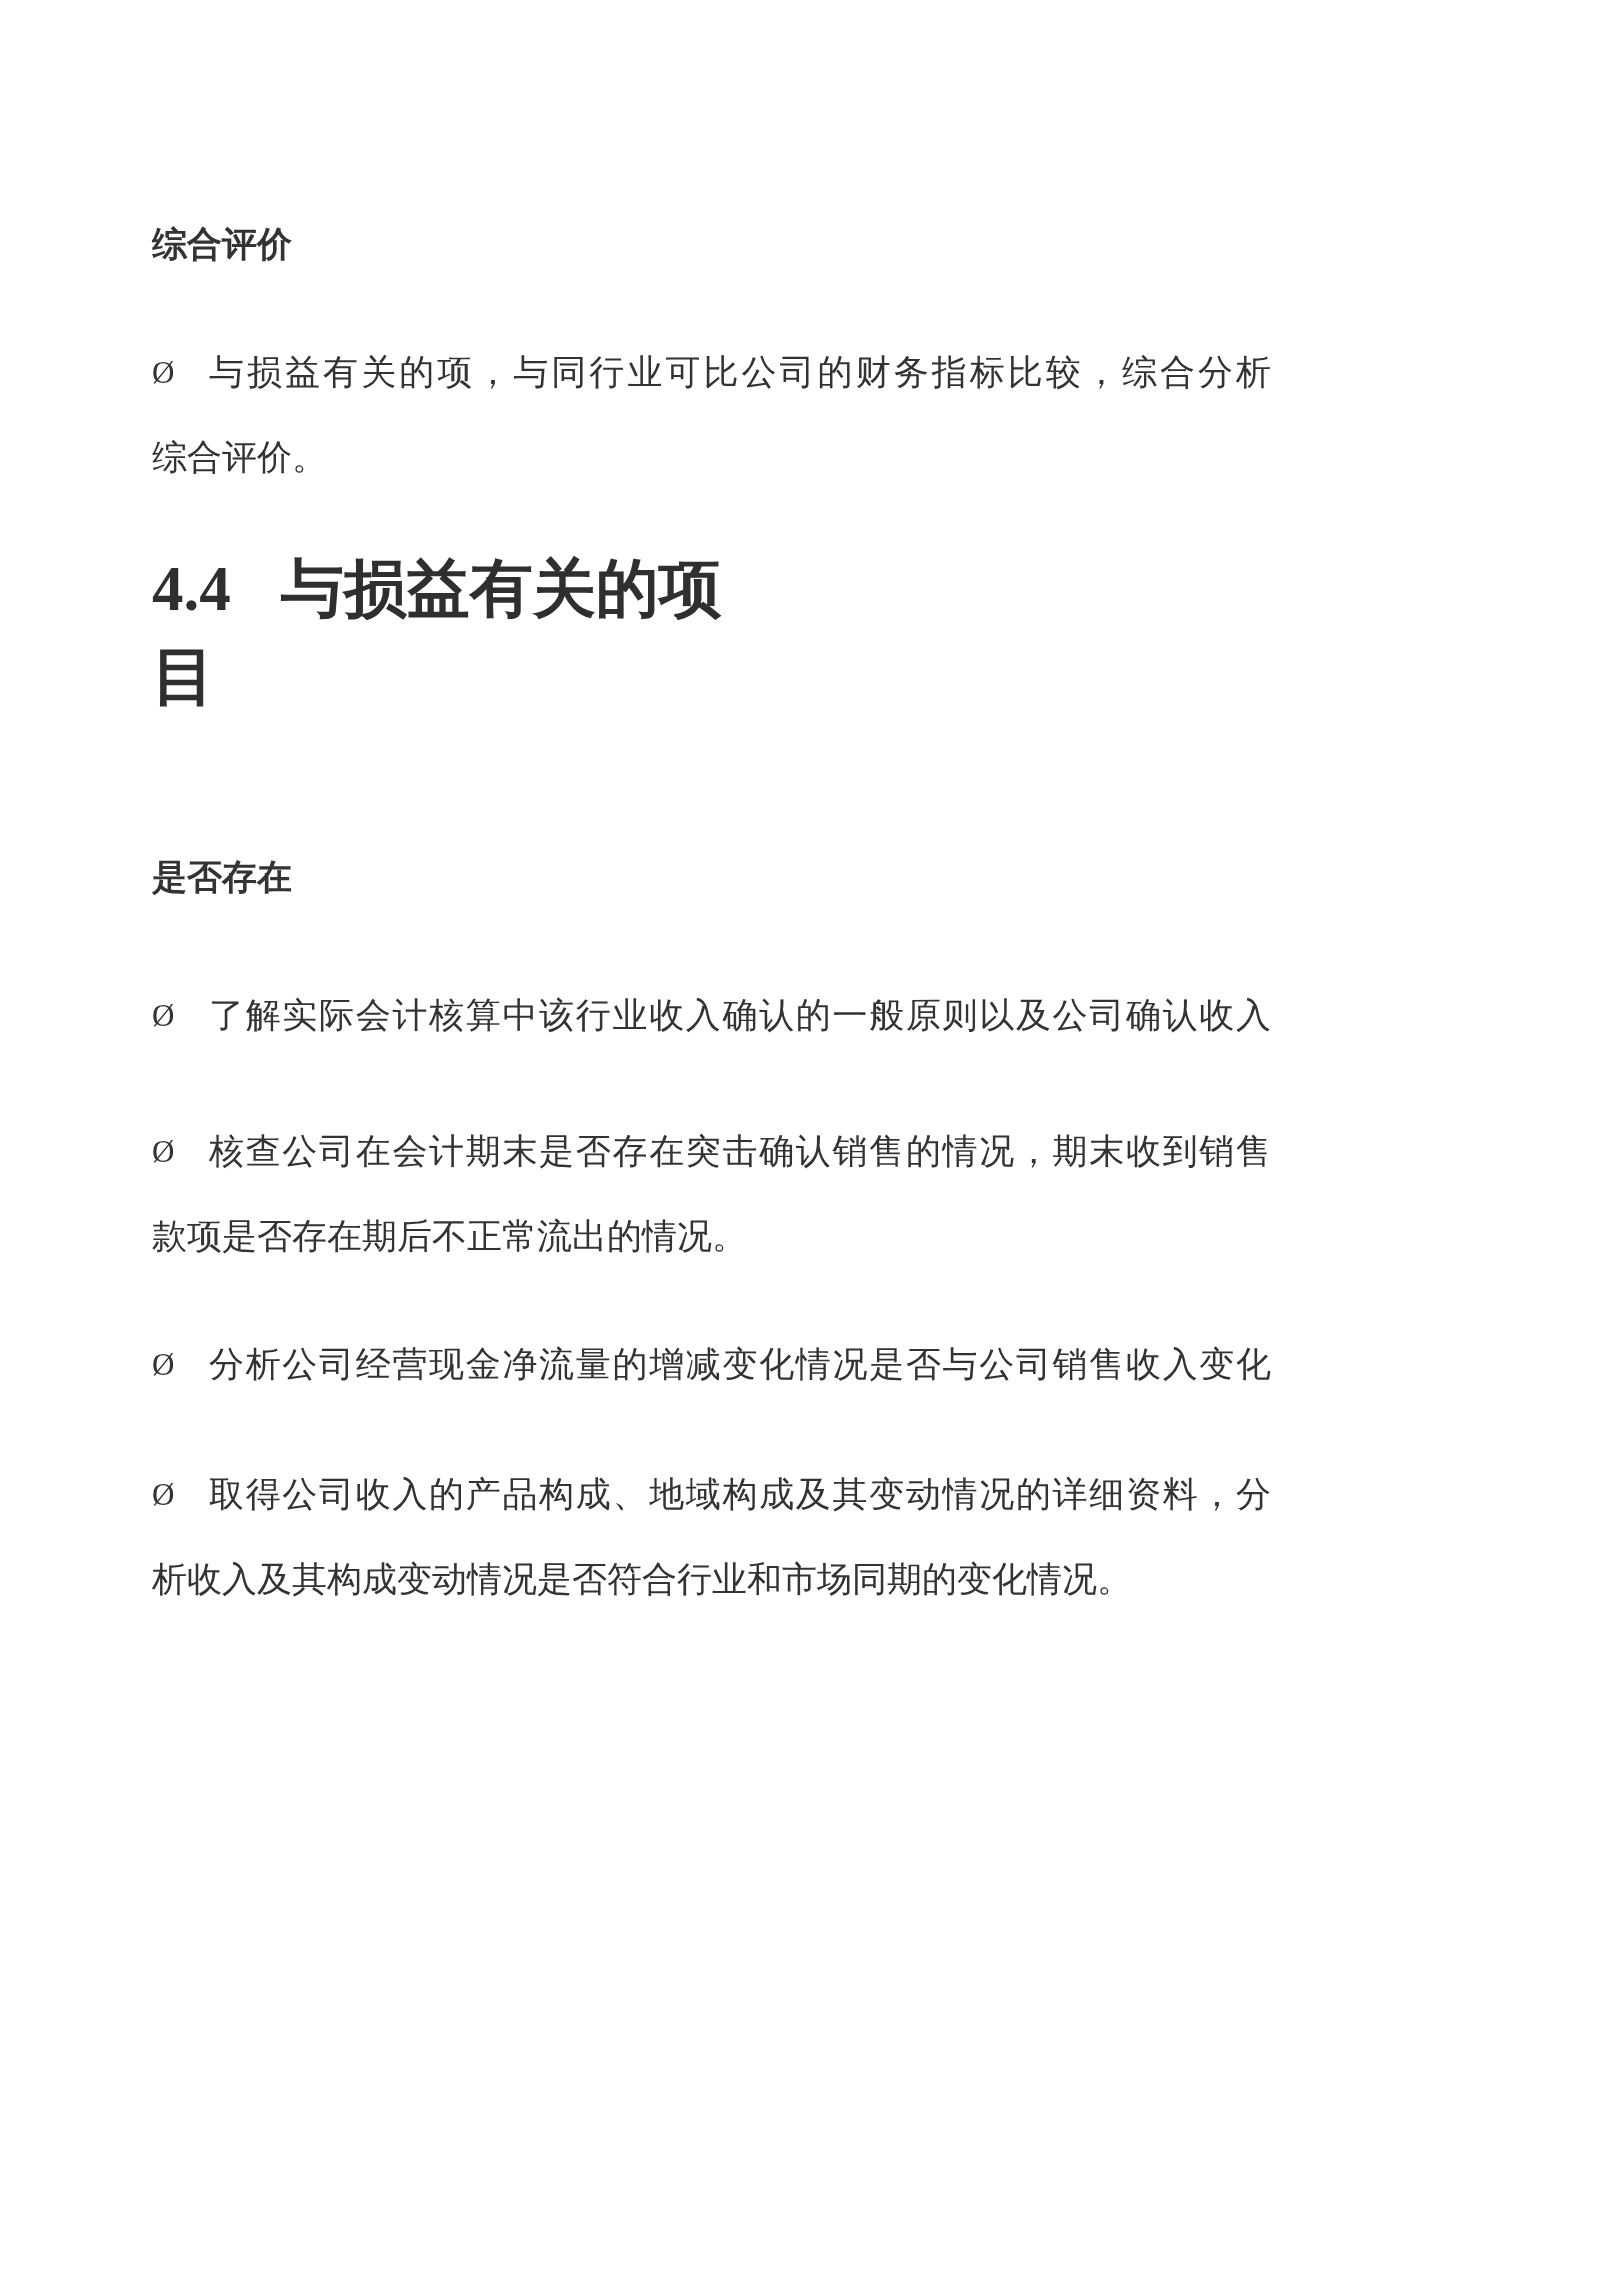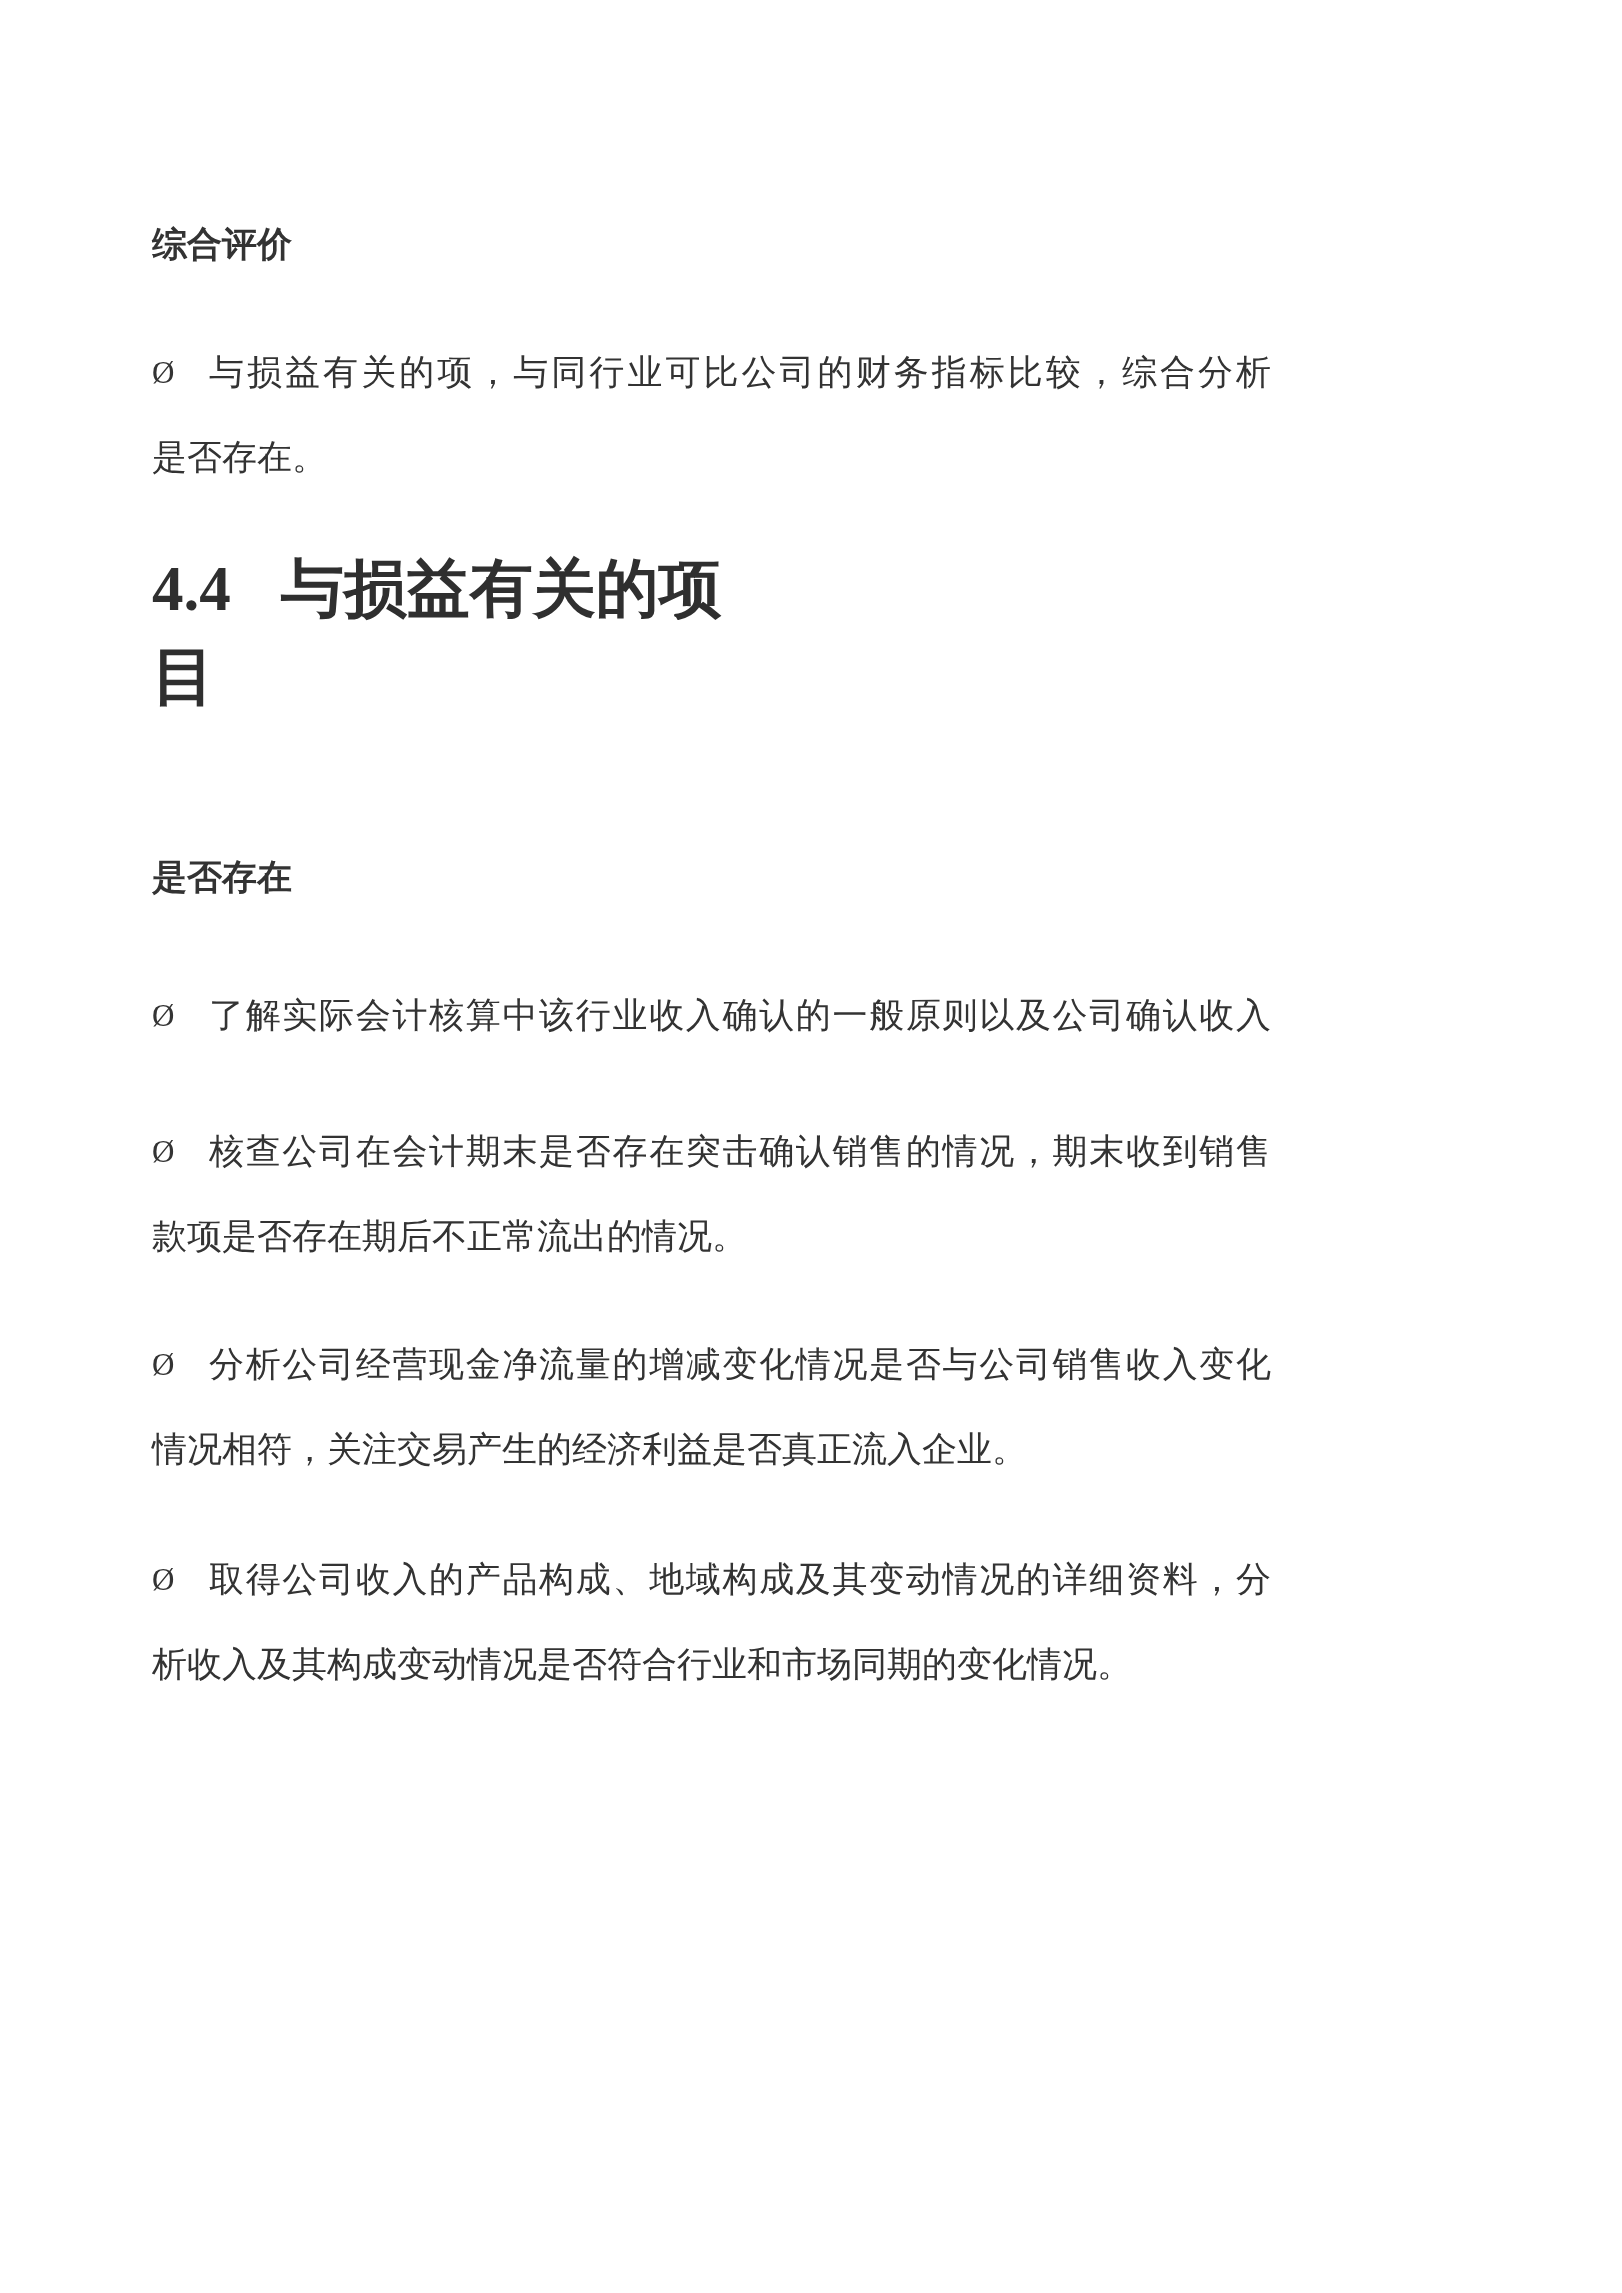--- a/index.html
+++ b/index.html
@@ -62,21 +62,21 @@
 
 <div class="page">
 
   <h3 class="subheading">综合评价</h3>
 
   <div class="para first-after-heading">
     <div class="bline first">
       <span class="marker">Ø</span>
       <span class="btext">与损益有关的项，与同行业可比公司的财务指标比较，综合分析</span>
     </div>
-    <div class="bline">是否存在。</div>
+    <div class="bline">综合评价。</div>
   </div>
 
   <h1 class="chapter">
     <div><span class="chapter-num">4.4</span><span>与损益有关的项</span></div>
     <div>目</div>
   </h1>
 
   <h3 class="subheading sales-heading">是否存在</h3>
 
   <div class="para p2">
@@ -92,21 +92,20 @@
       <span class="btext">核查公司在会计期末是否存在突击确认销售的情况，期末收到销售</span>
     </div>
     <div class="bline">款项是否存在期后不正常流出的情况。</div>
   </div>
 
   <div class="para p4">
     <div class="bline first">
       <span class="marker">Ø</span>
       <span class="btext">分析公司经营现金净流量的增减变化情况是否与公司销售收入变化</span>
     </div>
-    <div class="bline">情况相符，关注交易产生的经济利益是否真正流入企业。</div>
   </div>
 
   <div class="para p5">
     <div class="bline first">
       <span class="marker">Ø</span>
       <span class="btext">取得公司收入的产品构成、地域构成及其变动情况的详细资料，分</span>
     </div>
     <div class="bline">析收入及其构成变动情况是否符合行业和市场同期的变化情况。</div>
   </div>
 

